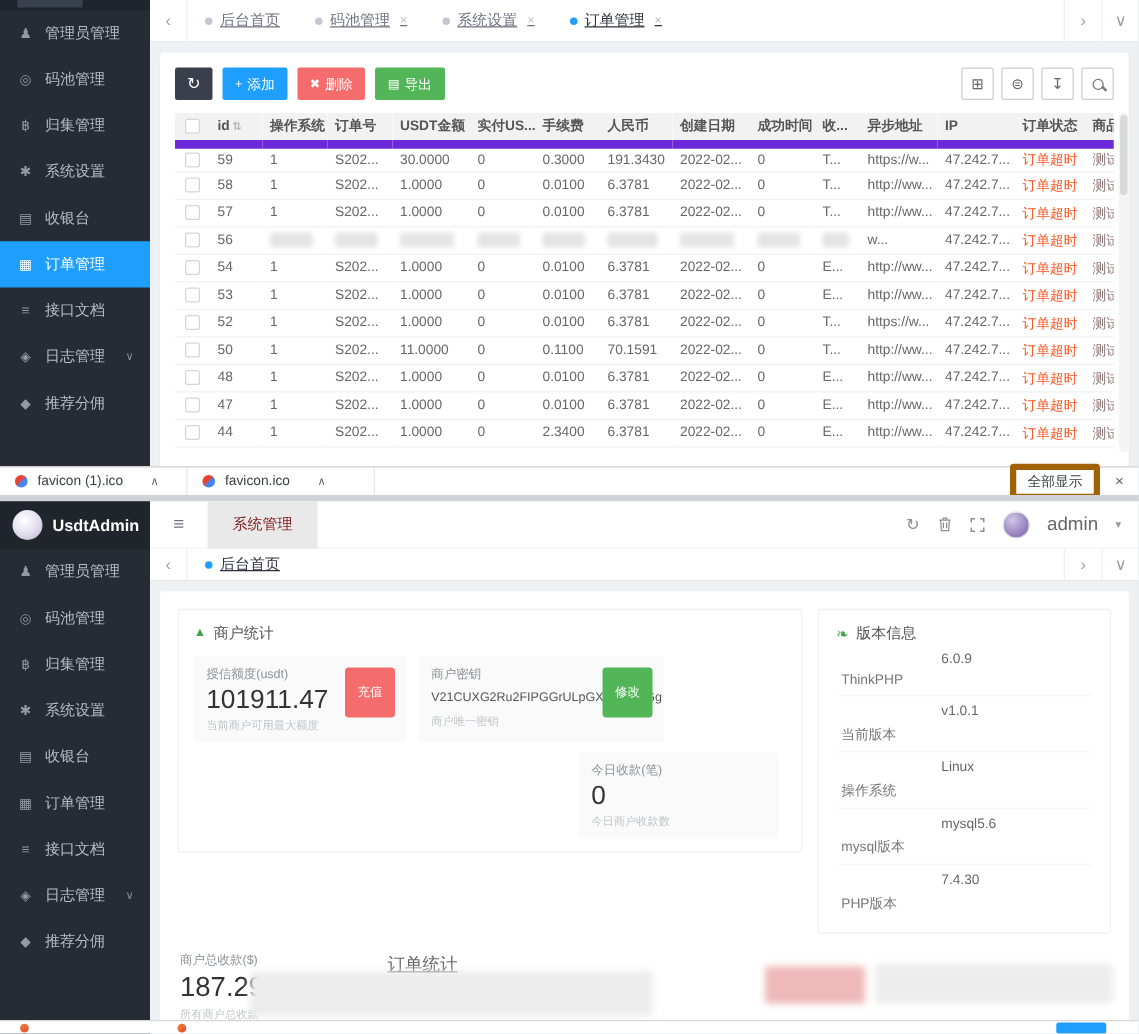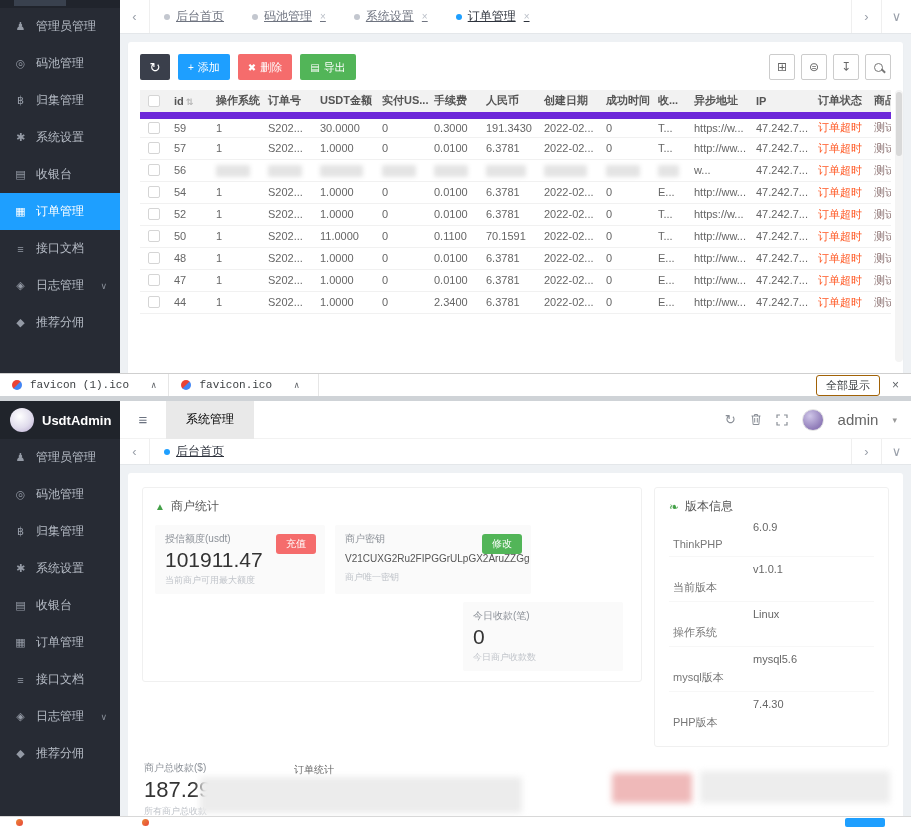--- a/index.html
+++ b/index.html
@@ -46,30 +46,30 @@
 th{height:25px;background:#f2f2f2;border-bottom:7px solid #6d28d9;padding:0 6px;font-weight:bold;color:#555;font-size:11px;text-align:left;white-space:nowrap;overflow:hidden;}
 td{height:22px;padding:0 6px;border-bottom:1px solid #f1f1f1;white-space:nowrap;overflow:hidden;}
 .cb{width:12px;height:12px;border:1px solid #d5d5d5;border-radius:2px;background:#fff;margin:0 auto;}
 .sort{font-size:9px;color:#b7b7b7;margin-left:2px;}
 .st{color:#ff5722;}
 .prod{color:#8a7070;}
 .redact{display:inline-block;width:86%;height:12px;background:#e4e4e4;filter:blur(2px);border-radius:2px;vertical-align:middle;}
 .vscroll{position:absolute;right:0;top:48px;bottom:26px;width:8px;background:#f4f4f4;border-radius:4px;}
 .vscroll i{position:absolute;top:2px;left:1px;right:1px;height:64px;background:#d9d9d9;border-radius:4px;display:block;}
 .dlbar{position:absolute;left:0;right:0;bottom:0;height:23px;background:#fff;border-top:1px solid #cfcfcf;display:flex;align-items:center;font-size:11px;color:#3c4043;z-index:5;}
-.dl-items{display:flex;height:100%;font-family:Liberation Mono, monospace;}
+.dl-items{display:flex;height:100%;}
 .dl-item{display:flex;align-items:center;gap:8px;padding:0 12px;height:100%;border-right:1px solid #e6e6e6;min-width:150px;cursor:pointer;}
 .dl-ico{width:10px;height:10px;border-radius:50%;background:linear-gradient(135deg,#ea4335 45%,#4285f4 55%);flex:0 0 10px;}
 .dl-caret{margin-left:14px;color:#5f6368;font-size:9px;}
 .dl-right{margin-left:auto;display:flex;align-items:center;gap:12px;padding-right:12px;}
-.dl-show{border:1px solid #a16207;border-radius:3px;padding:2px 9px;font-size:11px;color:#3c4043;background:#fff;cursor:pointer;}
+.dl-show{border:5px solid #a16207;border-radius:3px;padding:2px 9px;font-size:11px;color:#3c4043;background:#fff;cursor:pointer;}
 .dl-x{color:#5f6368;font-size:12px;cursor:pointer;}
 .header2{height:38px;background:#fff;display:flex;align-items:center;border-bottom:1px solid #f2f2f2;}
 .menu-ic{width:46px;text-align:center;color:#6b7280;font-size:15px;cursor:pointer;}
-.mod-tab{height:38px;display:flex;align-items:center;padding:0 20px;background:#e9e9e9;font-size:12px;color:#000000;cursor:pointer;}
+.mod-tab{height:38px;display:flex;align-items:center;padding:0 20px;background:#e9e9e9;font-size:12px;color:#7f1d1d;cursor:pointer;}
 .h2-right{margin-left:auto;display:flex;align-items:center;gap:14px;padding-right:14px;color:#8a8f97;}
 .h2-ic{font-size:13px;cursor:pointer;display:flex;align-items:center;}
 .avatar{width:22px;height:22px;border-radius:50%;background:radial-gradient(circle at 35% 30%,#cfc6e8,#8f7bb8 70%);border:1px solid #e4e4e4;display:inline-block;}
 .admin{font-size:15px;color:#666;cursor:pointer;}
 .caret{font-size:9px;color:#999;}
 .logo{height:38px;background:#20242b;display:flex;align-items:center;padding:0 10px;gap:8px;cursor:pointer;}
 .lav{width:24px;height:24px;border-radius:50%;background:radial-gradient(circle at 40% 35%,#fff,#e0dcec 55%,#b7a7cf);flex:0 0 24px;}
 .lt{color:#fff;font-size:13px;font-weight:bold;}
 .content2{position:absolute;top:64px;left:0;right:0;bottom:0;background:#eef1f4;padding:8px;}
 .panel{background:#fff;border-radius:3px;height:100%;padding:14px;position:relative;overflow:hidden;}
@@ -81,31 +81,31 @@
 .leaf{color:#43a047;font-size:12px;}
 .stats-row{display:flex;gap:10px;margin-top:10px;}
 .stats-row2{margin-top:8px;display:flex;}
 .sbox{background:#fafafa;border-radius:2px;padding:7px 10px;position:relative;}
 .w1{width:170px;}.w2{width:196px;}.w3{width:90px;}
 .sbox2{width:160px;margin-left:308px;}
 .sl{font-size:10px;color:#8d9299;}
 .sv{font-size:21px;color:#333;margin:2px 0;}
 .sv.small{font-size:10px;color:#555;margin:7px 0;letter-spacing:0;}
 .sd{font-size:9px;color:#c0c4ca;}
-.sbtn{position:absolute;top:9px;right:9px;color:#fff;font-size:10px;padding:3px 10px;border-radius:3px;cursor:pointer;text-align:center;}
+.sbtn{position:absolute;top:9px;right:9px;color:#fff;font-size:10px;padding:13px 10px;border-radius:3px;cursor:pointer;text-align:center;}
 .sbtn.danger{background:#f56c6c;}
 .sbtn.success{background:#52b558;}
 .kv{display:flex;padding:6px 4px;font-size:11px;color:#666;}
 .kv+.kv{border-top:1px solid #f7f7f7;}
 .kv .k{width:80px;color:#777;margin-top:17px;}
 .kv .v{color:#666;}
 .bottom-row{margin-top:14px;position:relative;height:64px;}
 .tot{position:absolute;left:2px;top:0;}
 .tot .sv{font-size:22px;}
-.order-t{position:absolute;left:152px;top:2px;font-size:10px;color:#666;}
+.order-t{position:absolute;left:168px;top:2px;font-size:14px;color:#666;text-decoration:underline;}
 .blur{position:absolute;filter:blur(3px);border-radius:2px;}
 .b1{left:58px;top:16px;width:322px;height:36px;background:#ececec;}
 .b2{left:470px;top:12px;width:80px;height:30px;background:#efb9b9;}
 .b3{left:558px;top:10px;width:190px;height:32px;background:#ededed;}
 .bstrip{position:absolute;left:0;right:0;bottom:0;height:11px;background:#fff;border-top:1px solid #d8d8d8;z-index:5;}
 .bdot{position:absolute;width:7px;height:7px;border-radius:50%;top:2px;background:linear-gradient(135deg,#ea8a35,#e8443a);}
 .bdot.d1{left:16px;}.bdot.d2{left:142px;}
 .bblue{position:absolute;right:26px;top:1px;width:40px;height:9px;background:#1e9fff;border-radius:2px;}
 svg{display:block;}
 </style>
@@ -270,20 +270,39 @@
                   <td>T...</td>
                   <td>https://w...</td>
                   <td>47.242.7...</td>
                   <td class="st">订单超时</td>
                   <td class="prod">测试</td>
                 </tr>
                 <tr>
                   <td style="text-align: center;">
                     <div class="cb"></div>
                   </td>
+                  <td>58</td>
+                  <td>1</td>
+                  <td>S202...</td>
+                  <td>1.0000</td>
+                  <td>0</td>
+                  <td>0.0100</td>
+                  <td>6.3781</td>
+                  <td>2022-02...</td>
+                  <td>0</td>
+                  <td>T...</td>
+                  <td>http://ww...</td>
+                  <td>47.242.7...</td>
+                  <td class="st">订单超时</td>
+                  <td class="prod">测试</td>
+                </tr>
+                <tr>
+                  <td style="text-align: center;">
+                    <div class="cb"></div>
+                  </td>
                   <td>57</td>
                   <td>1</td>
                   <td>S202...</td>
                   <td>1.0000</td>
                   <td>0</td>
                   <td>0.0100</td>
                   <td>6.3781</td>
                   <td>2022-02...</td>
                   <td>0</td>
                   <td>T...</td>
@@ -309,20 +328,39 @@
                   <td>w...</td>
                   <td>47.242.7...</td>
                   <td class="st">订单超时</td>
                   <td class="prod">测试</td>
                 </tr>
                 <tr>
                   <td style="text-align: center;">
                     <div class="cb"></div>
                   </td>
                   <td>54</td>
+                  <td>1</td>
+                  <td>S202...</td>
+                  <td>1.0000</td>
+                  <td>0</td>
+                  <td>0.0100</td>
+                  <td>6.3781</td>
+                  <td>2022-02...</td>
+                  <td>0</td>
+                  <td>E...</td>
+                  <td>http://ww...</td>
+                  <td>47.242.7...</td>
+                  <td class="st">订单超时</td>
+                  <td class="prod">测试</td>
+                </tr>
+                <tr>
+                  <td style="text-align: center;">
+                    <div class="cb"></div>
+                  </td>
+                  <td>53</td>
                   <td>1</td>
                   <td>S202...</td>
                   <td>1.0000</td>
                   <td>0</td>
                   <td>0.0100</td>
                   <td>6.3781</td>
                   <td>2022-02...</td>
                   <td>0</td>
                   <td>E...</td>
                   <td>http://ww...</td>

